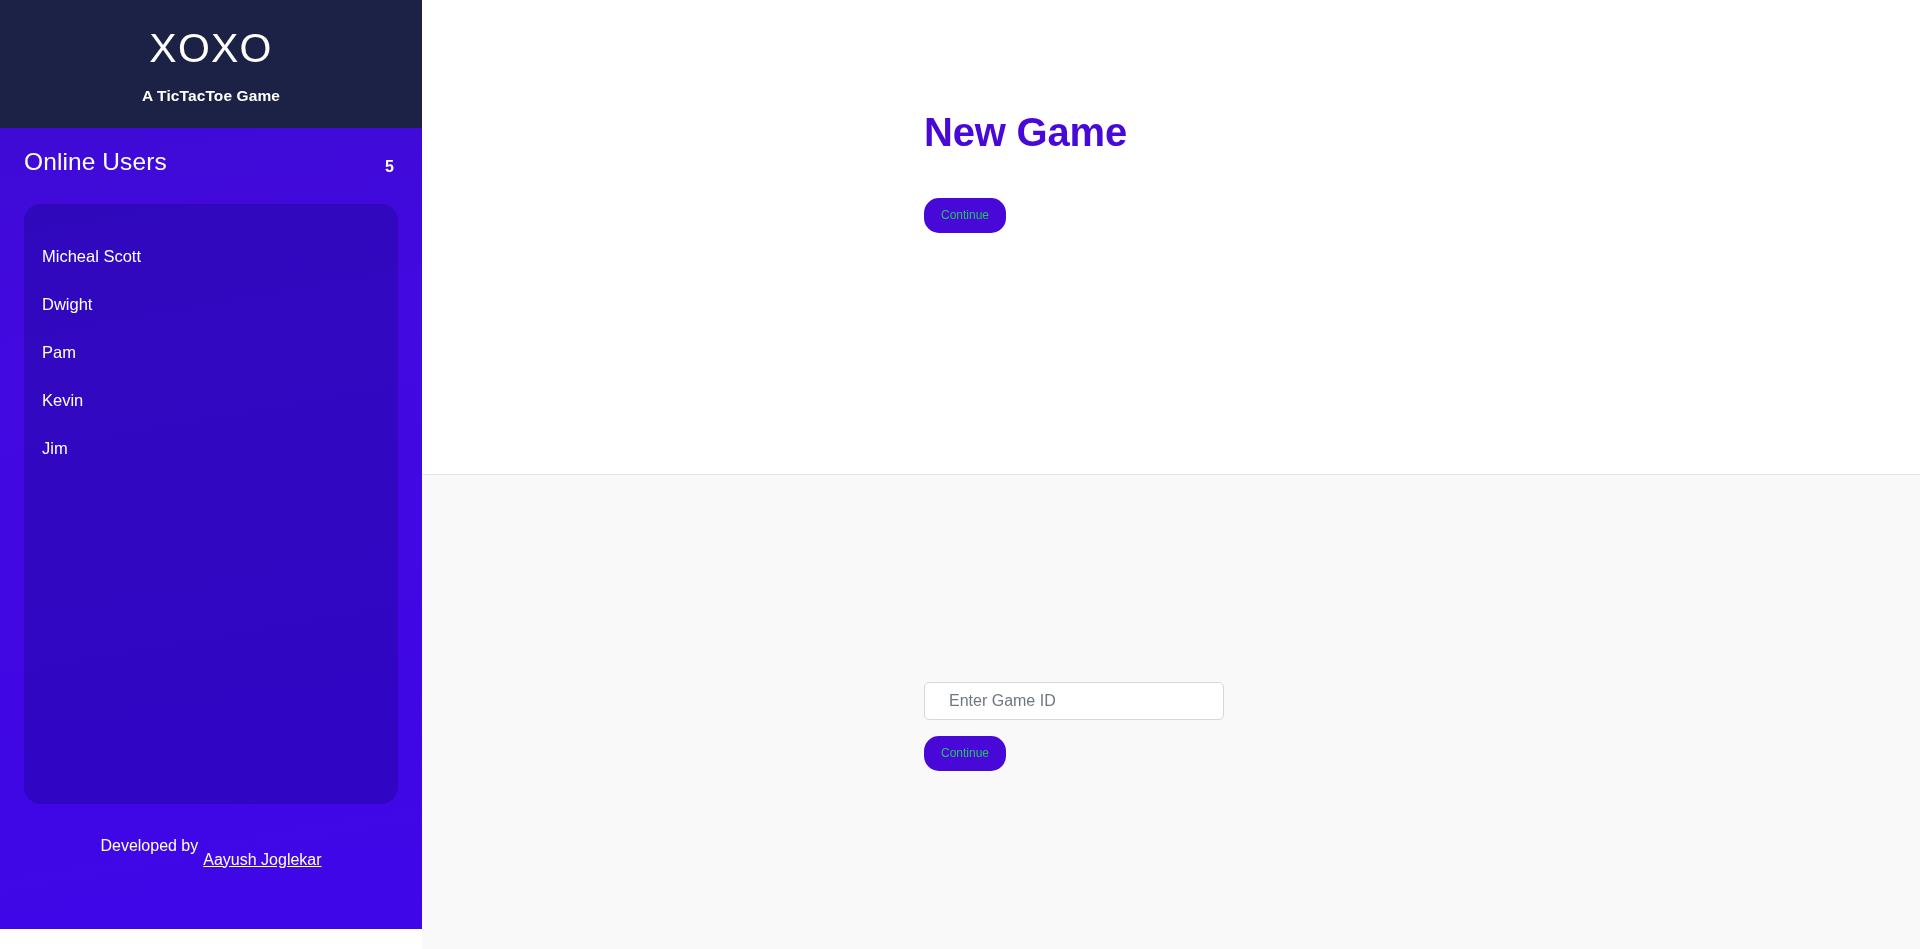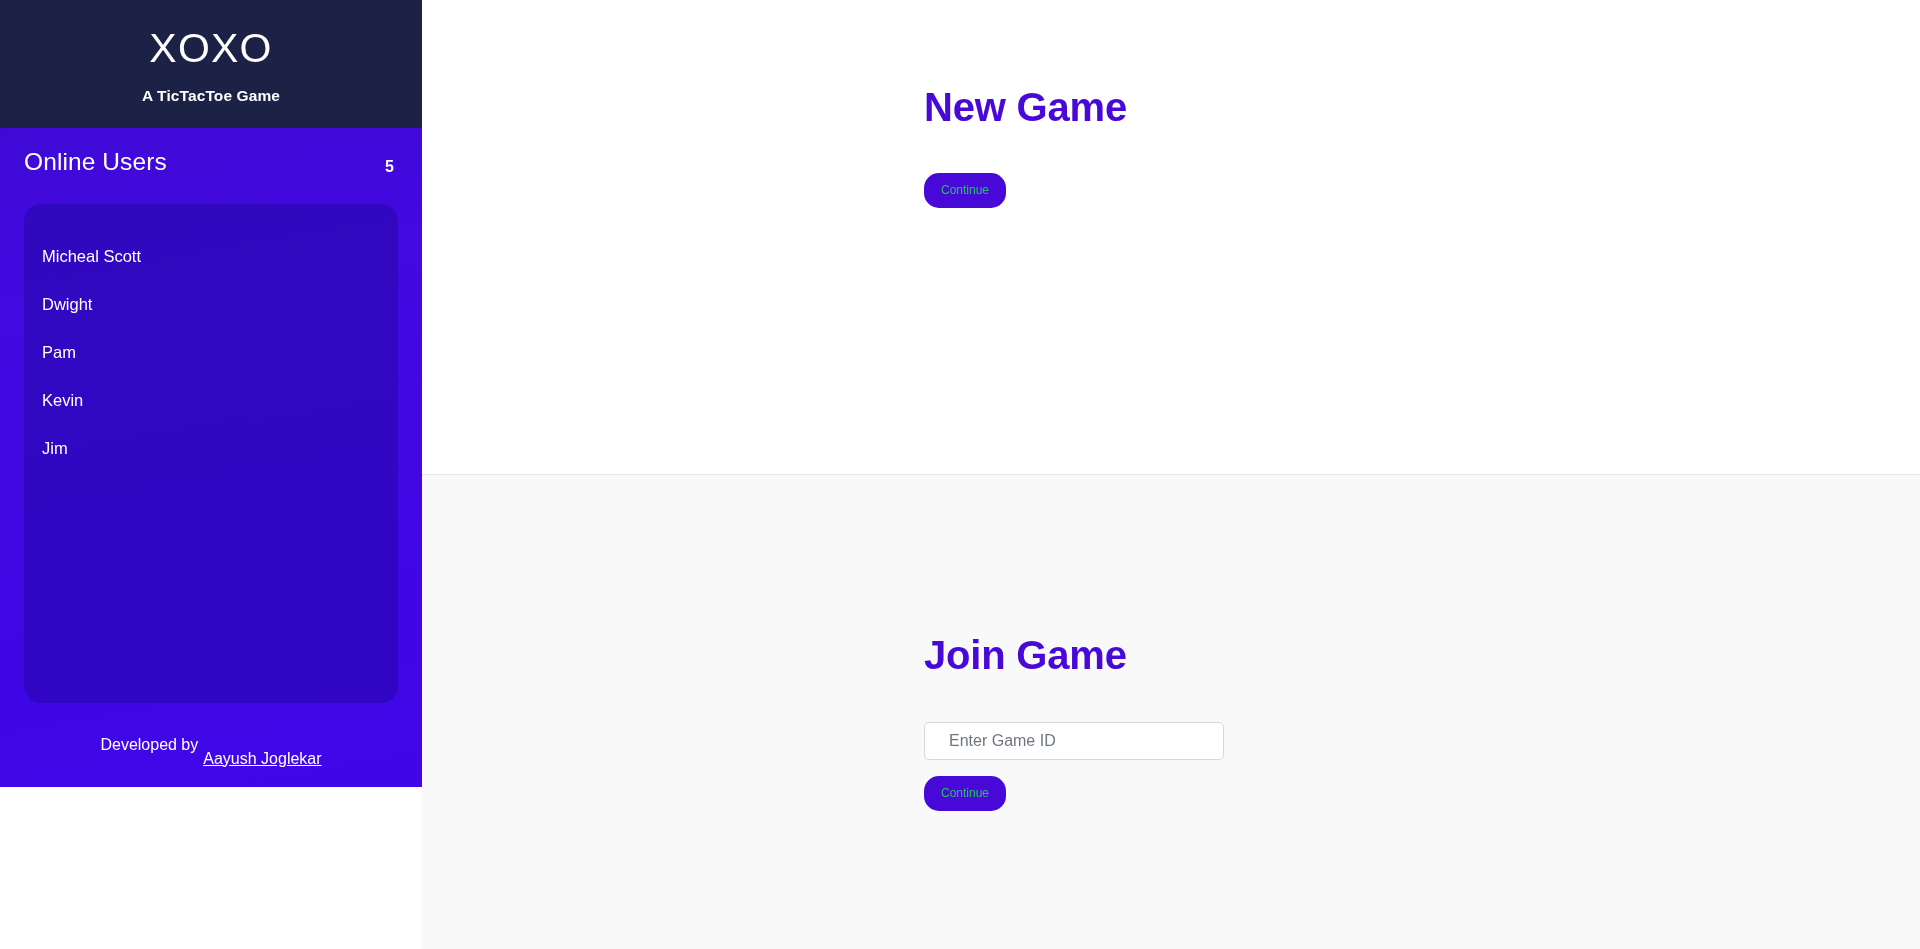--- a/index.html
+++ b/index.html
@@ -15,21 +15,21 @@
 
   #app {
     display: flex;
     width: 1920px;
     height: 949px;
   }
 
   
   .sidebar {
     width: 422px;
-    height: 787px;
+    height: 929px;
     flex: 0 0 422px;
     display: flex;
     flex-direction: column;
     background: linear-gradient(170deg, #3d0bcf 0%, #4209e0 35%, #3f06e8 100%);
     position: relative;
   }
 
   .brand-header {
     height: 128px;
     flex: 0 0 128px;
@@ -138,21 +138,21 @@
   .panel {
     padding-left: 502px;
     position: relative;
   }
 
   .panel-new {
     height: 475px;
     flex: 0 0 475px;
     background: #ffffff;
     border-bottom: 1px solid #e3e3e3;
-    padding-top: 87px;
+    padding-top: 112px;
   }
 
   .panel-join {
     flex: 1 1 auto;
     background: #f9f9f9;
     padding-top: 160px;
   }
 
   .panel-title {
     color: #4808d8;
@@ -229,20 +229,19 @@
   </aside>
 
   <main class="main">
 
     <section class="panel panel-new">
       <h1 class="panel-title">New Game</h1>
       <button class="btn-continue">Continue</button>
     </section>
 
     <section class="panel panel-join">
-      <h1 class="panel-title">Join Game</h1>
       <input class="game-id-input" type="text" placeholder="Enter Game ID" style="">
       <button class="btn-continue">Continue</button>
     </section>
 
   </main>
 
 </div>
 
 </body></html>

